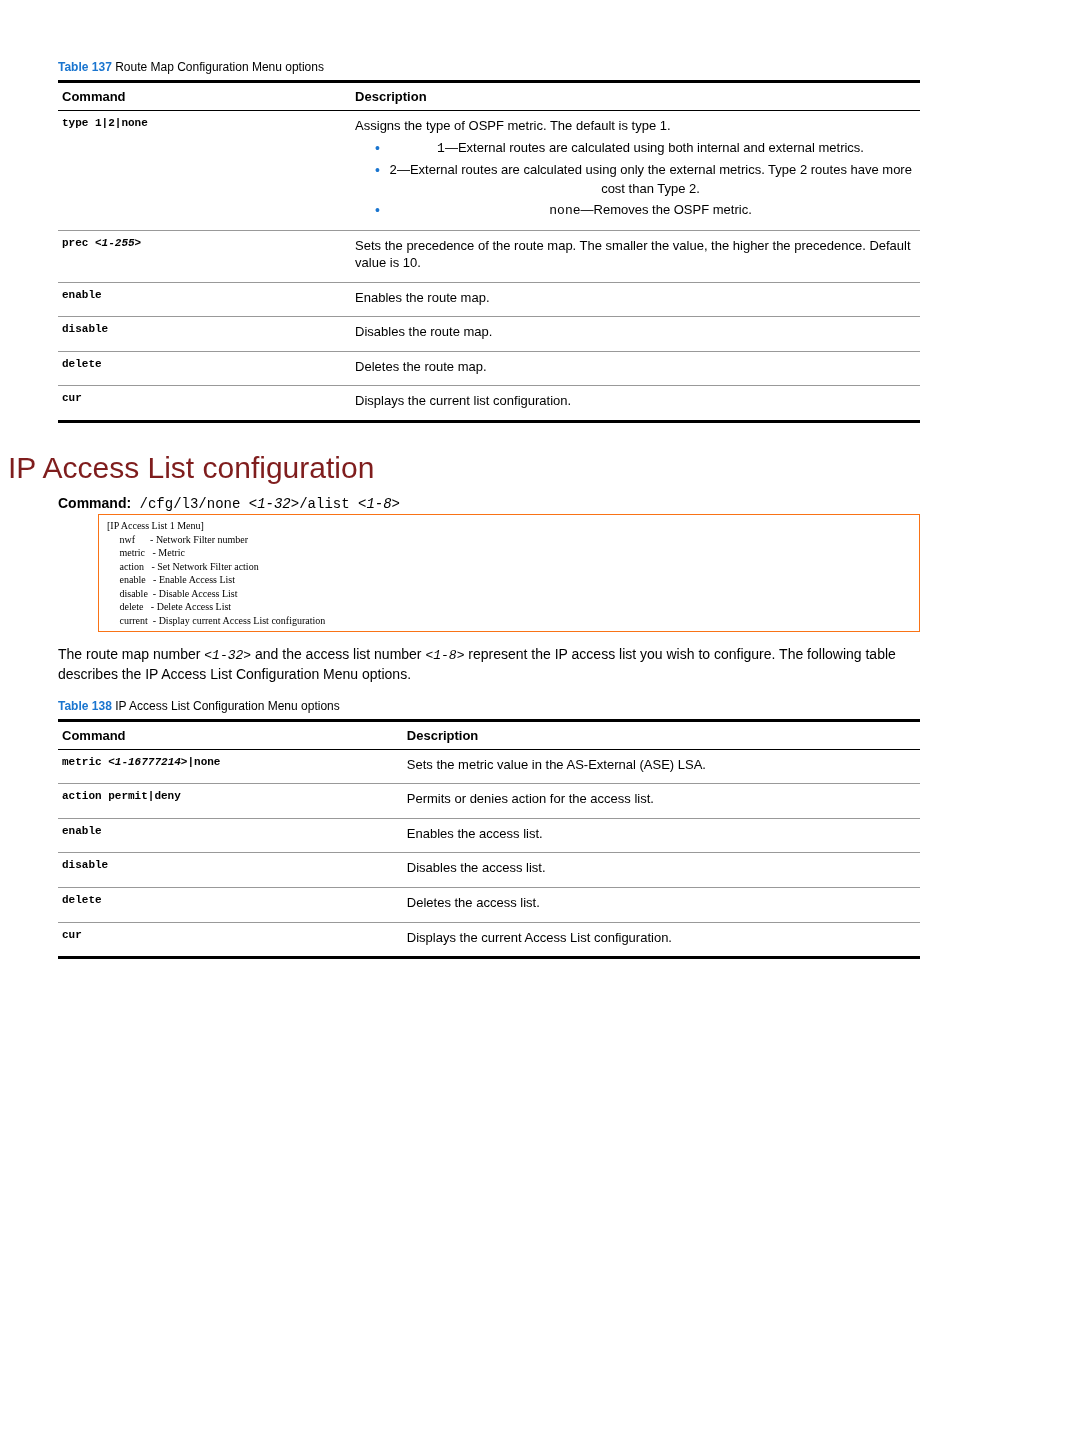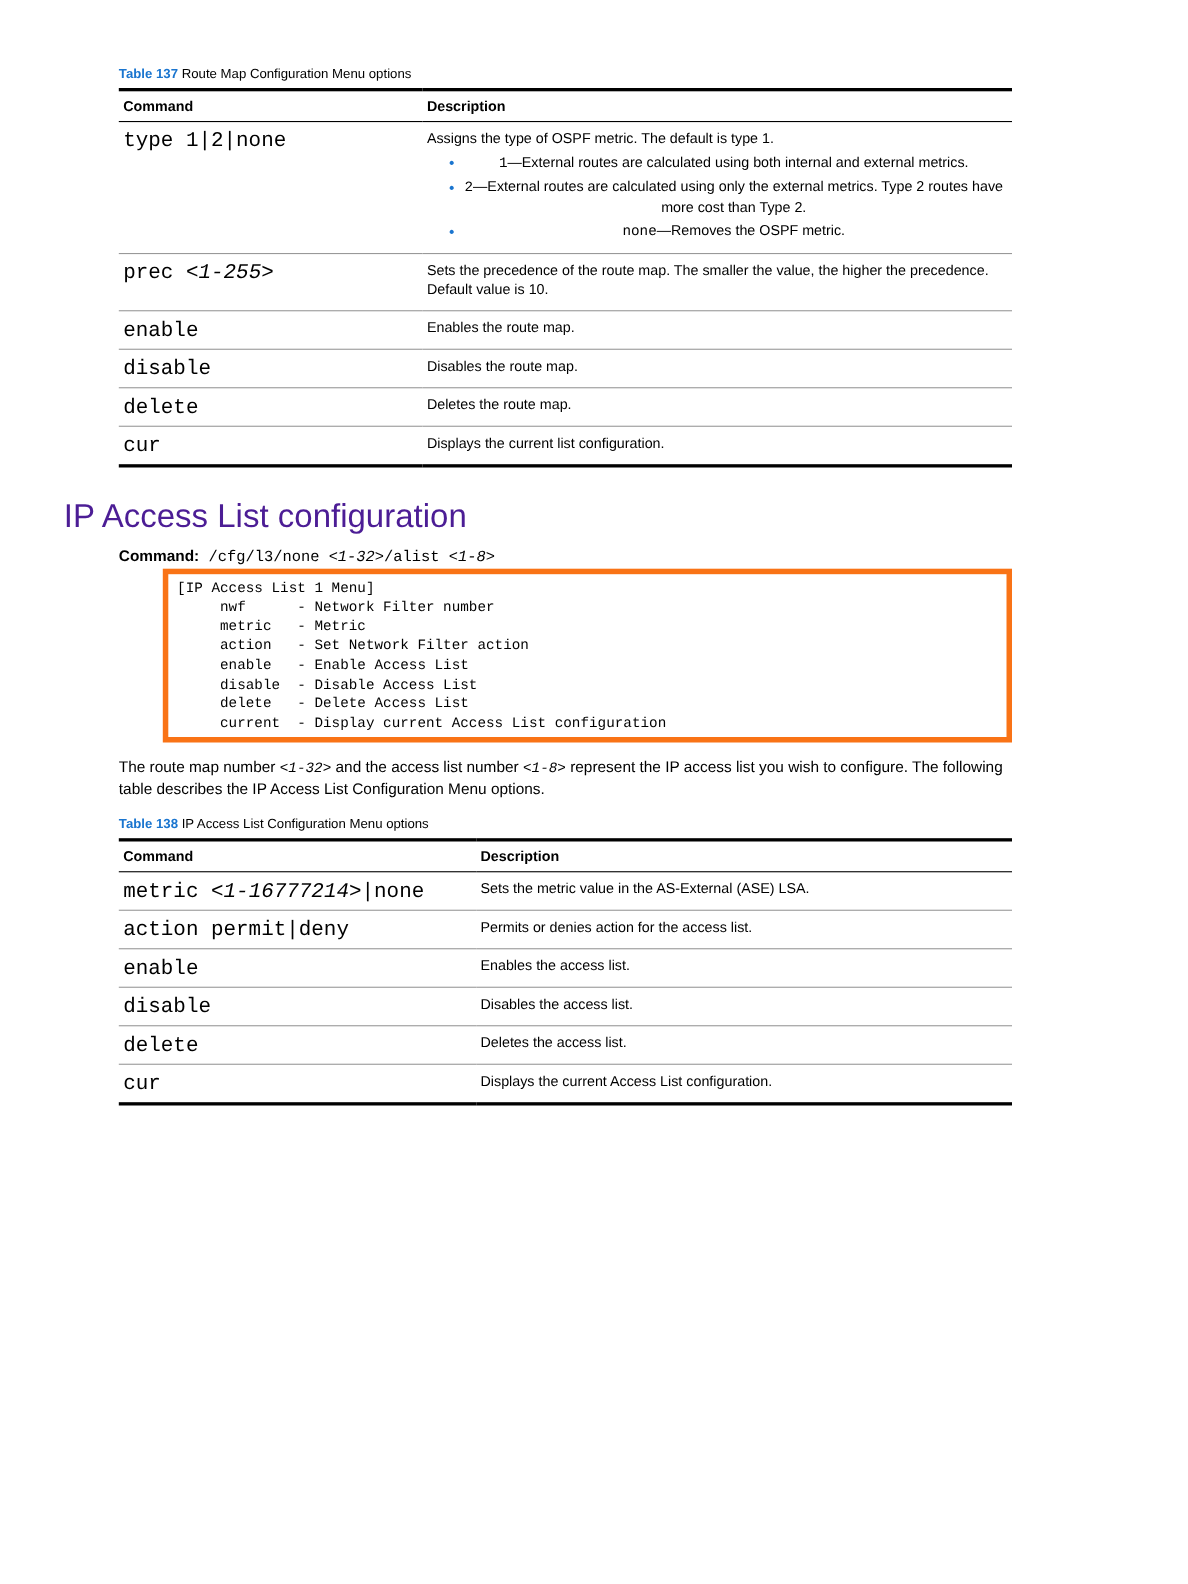--- a/index.html
+++ b/index.html
@@ -4,21 +4,21 @@
 <style>
   body {
     margin: 0;
     padding: 0;
     background: #fff;
     font-family: Arial, Helvetica, sans-serif;
     color: #000;
     width: 1080px;
   }
   .page {
-    padding: 60px 100px 40px 108px;
+    padding: 60px 100px 40px 58px;
     box-sizing: border-box;
     width: 1020px;
   }
   .table-caption {
     font-size: 12px;
     margin-bottom: 6px;
   }
   .table-caption .tbl-label {
     color: #1a75cf;
     font-weight: bold;
@@ -44,22 +44,23 @@
   table.cmd-table tbody tr:last-child {
     border-bottom: 3px solid #000;
     margin-top: 24px;
   }
   table.cmd-table td {
     padding: 6px 8px 6px 4px;
     vertical-align: top;
   }
   table.cmd-table td.cmd {
     font-family: "Courier New", monospace;
-    font-size: 19px;
+    font-size: 11px;
     width: 34%;
+    font-weight: bold;
   }
   table.cmd-table td.cmd .arg {
     font-style: italic;
   }
   .desc p { margin: 0 0 4px 0; line-height: 1.35; }
   .desc ul { margin: 2px 0 0 0; padding: 0 0 0 20px; list-style: none; text-align: center; }
   .desc ul li {
     position: relative;
     padding-left: 14px;
     margin-bottom: 4px;
@@ -69,36 +70,36 @@
     content: "•";
     position: absolute;
     left: 0;
     color: #1a75cf;
     font-size: 14px;
   }
   .mono { font-family: "Courier New", monospace; }
   h1.section-title {
     font-family: Arial, Helvetica, sans-serif;
     font-weight: normal;
-    color: #4c1d95;
+    color: #7f1d1d;
     font-size: 30px;
     margin: 24px 0 10px -50px;
   }
   .cmd-line {
     font-size: 14px;
     margin: 0 0 2px 0;
   }
   .cmd-line .lbl { font-weight: bold; }
   .cmd-line .path { font-family: "Courier New", monospace; }
   .cmd-line .arg { font-style: italic; }
   .code-box {
-    border: 5px solid #f97316;
+    border: 1px solid #f97316;
     padding: 4px 8px;
-    font-family: Liberation Mono, monospace;
-    font-size: 13px;
+    font-family: Liberation Serif, serif;
+    font-size: 10px;
     white-space: pre;
     margin: 0 0 12px 40px;
     line-height: 1.35;
   }
   .para {
     font-size: 14px;
     line-height: 1.4;
     margin: 13px 0 14px 0;
   }
   .para .mono { font-size: 13px; }

